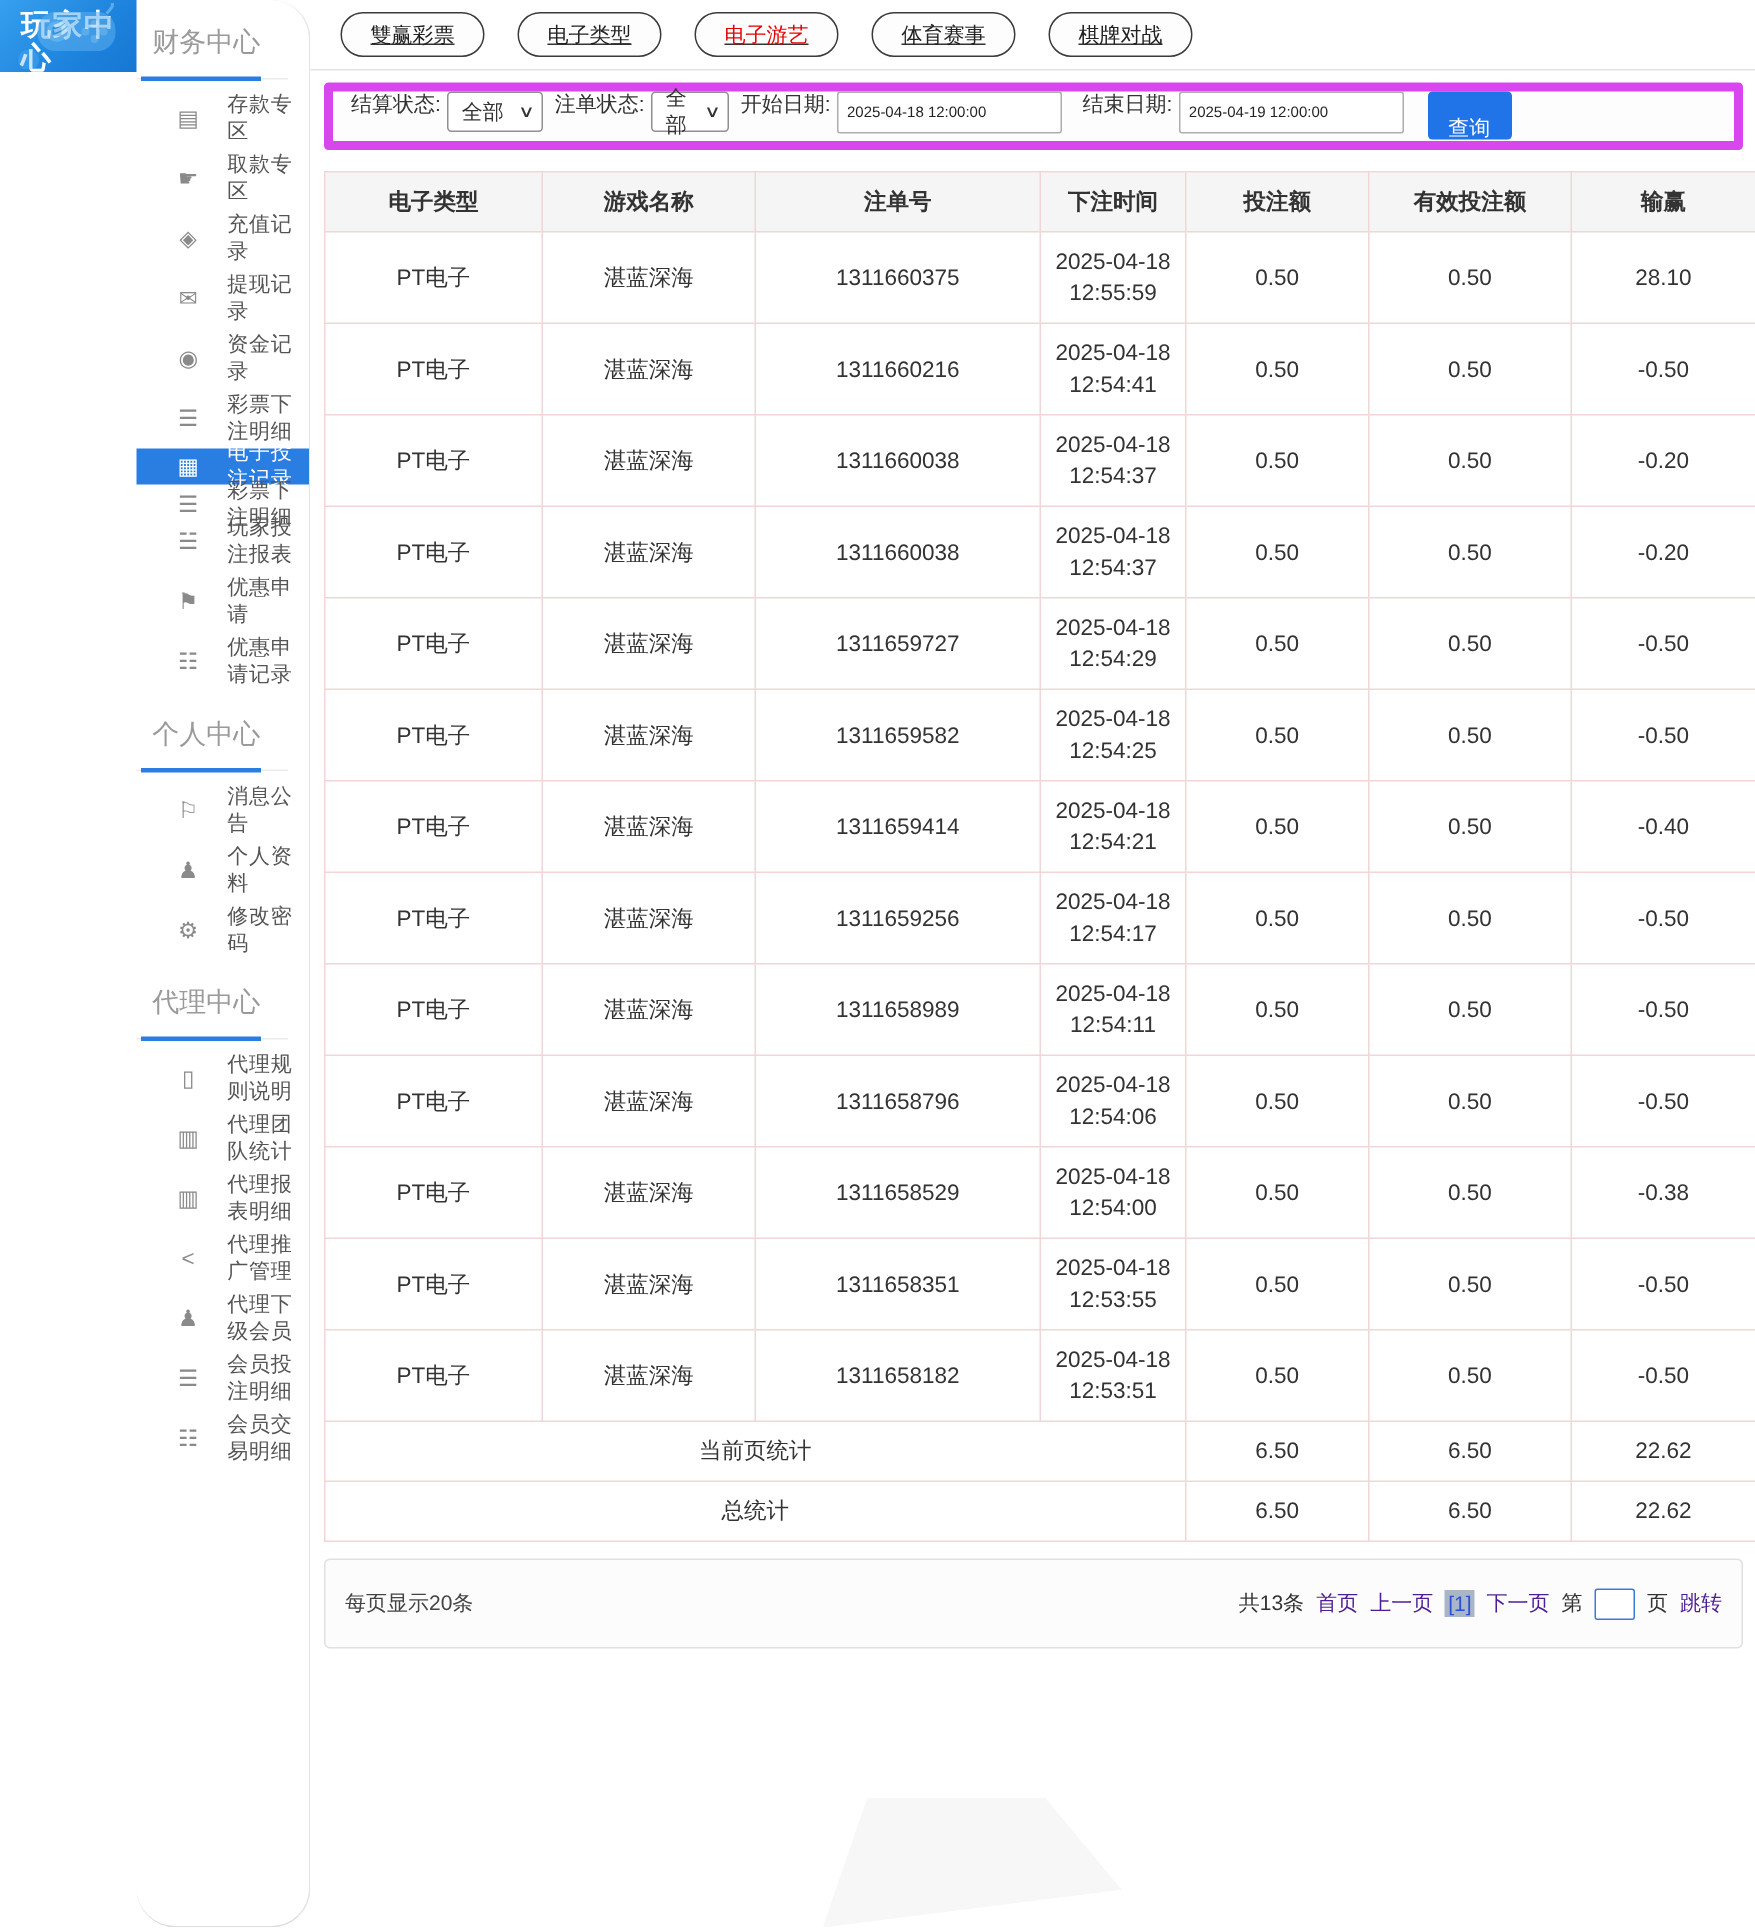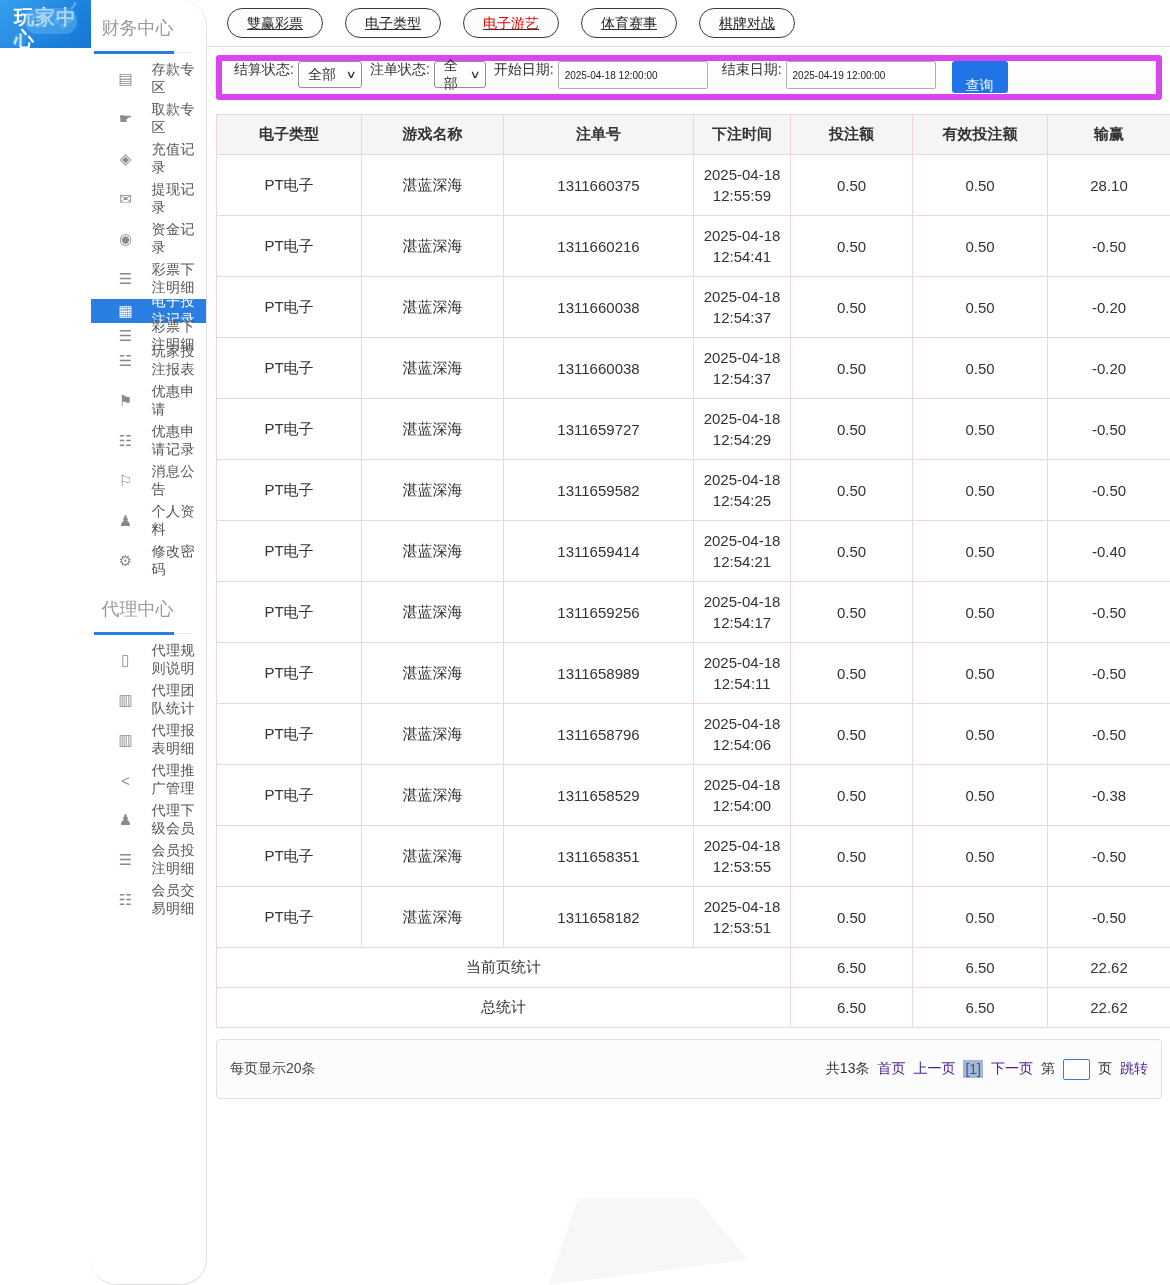--- a/index.html
+++ b/index.html
@@ -177,20 +177,21 @@
           <span class="mi-icon">⚑</span>
           <span class="mi-label">优惠申请</span>
         </div>
 
         <div class="menu-item">
           <span class="mi-icon">☷</span>
           <span class="mi-label">优惠申请记录</span>
         </div>
       </div>
 
+    <div class="section-head">个人中心</div>
     <div>
 
         <div class="menu-item">
           <span class="mi-icon">⚐</span>
           <span class="mi-label">消息公告</span>
         </div>
 
         <div class="menu-item">
           <span class="mi-icon">♟</span>
           <span class="mi-label">个人资料</span>

